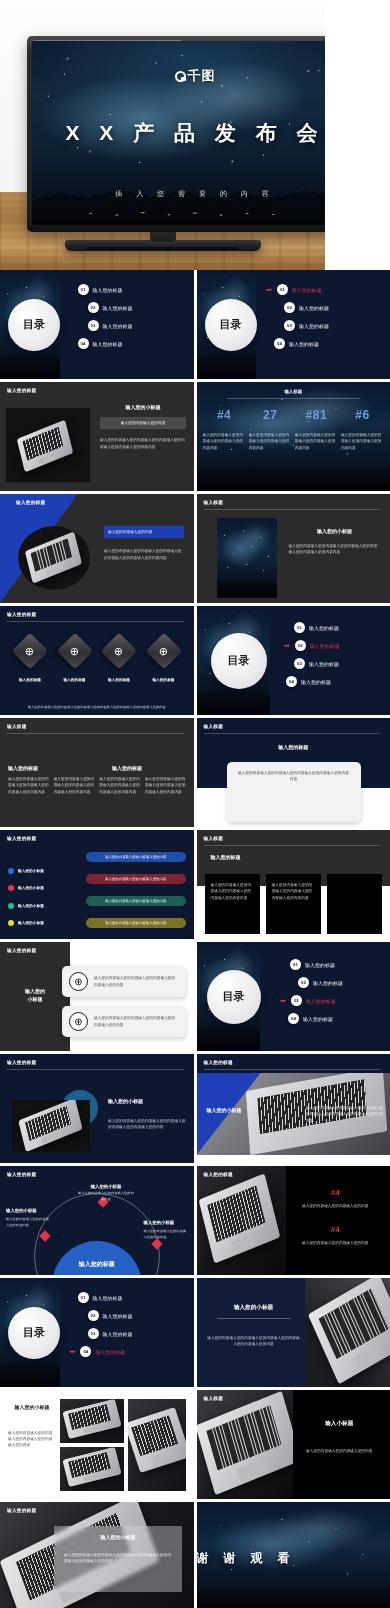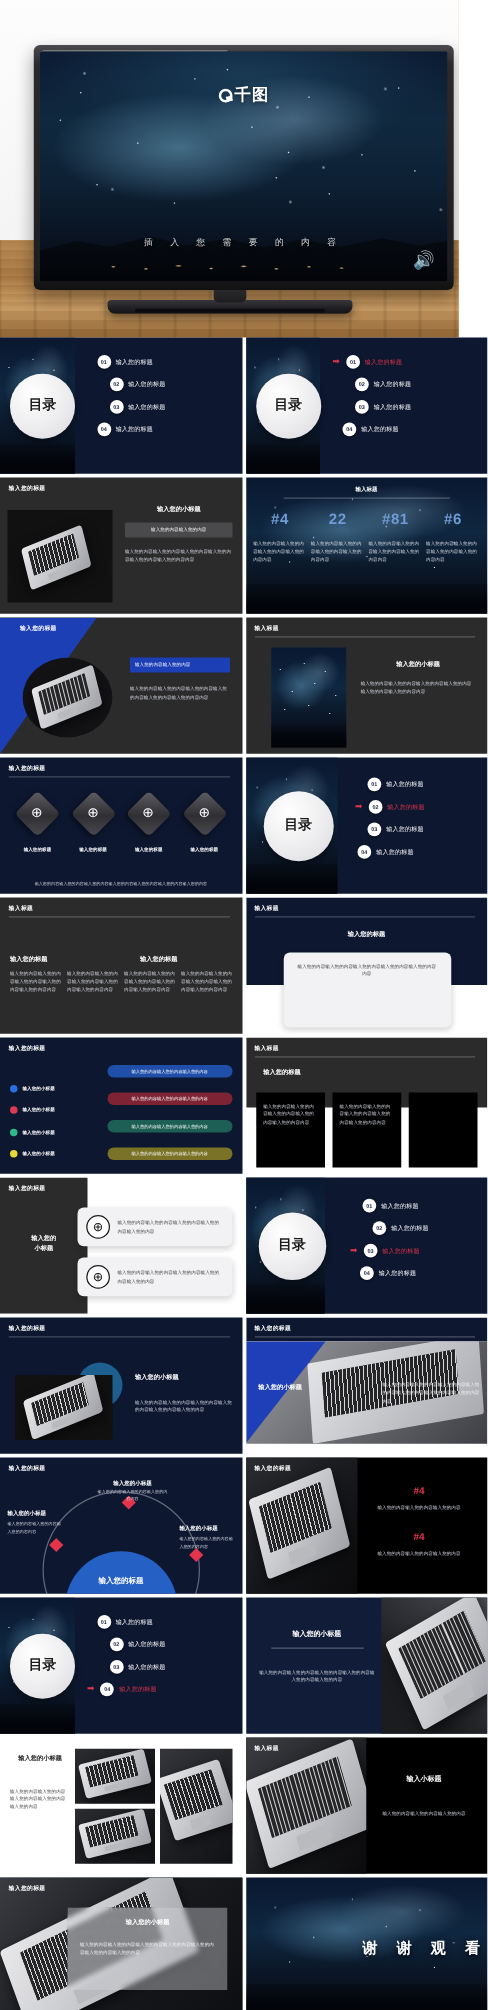--- a/index.html
+++ b/index.html
@@ -4,21 +4,21 @@
 <style>
   * { box-sizing: border-box; margin: 0; padding: 0; }
   html, body {
     width: 390px;
     background: #ffffff;
     font-family: "Liberation Sans", sans-serif;
   }
   body { width: 390px; height: 1608px; overflow: hidden; position: relative; }
 
   
-  .hero { position: relative; width: 367px; height: 270px; background: #fdba74; overflow: hidden; }
+  .hero { position: relative; width: 325px; height: 270px; background: #c2410c; overflow: hidden; }
   .hero-wood {
     position: absolute; left: 0; bottom: 0; width: 390px; height: 78px;
     background:
       repeating-linear-gradient(90deg,
         rgba(0,0,0,.12) 0px, rgba(0,0,0,0) 2px, rgba(0,0,0,0) 26px, rgba(0,0,0,.10) 28px),
       repeating-linear-gradient(0deg,
         rgba(255,255,255,.05) 0px, rgba(0,0,0,.05) 7px),
       linear-gradient(180deg, #b98a52 0%, #a9773f 35%, #c99a60 70%, #8d5f2c 100%);
   }
   .hero-wall {
@@ -220,23 +220,24 @@
     border:1.6px solid #1b1b1b; background:#fff; color:#111;
     display:flex;align-items:center;justify-content:center; font-size:10px; flex:0 0 auto;
   }
   .card-w{ background:#f2f2f4; border-radius:5px; box-shadow:0 2px 5px rgba(0,0,0,.18); }
   .blue-tri{
     position:absolute; left:0; top:0; width:40%; height:100%;
     background:#1d3fb5; clip-path: polygon(0 0, 100% 0, 0 100%);
   }
   .blue-tri.b{ clip-path: polygon(0 0, 72% 0, 0 100%); background:#1f3fb8; }
   .thankyou{
-    position:absolute; left:0; right:0; top:44%; text-align:right;
+    position:absolute; left:0; right:0; top:44%; text-align:left;
     color:#fff; font-size:12px; font-weight:bold; letter-spacing:6px;
     text-shadow:0 2px 5px rgba(0,0,0,.7);
+    font-family:Liberation Serif, serif;
   }
 </style>
 </head>
 <body>
 
 <div class="hero">
   <div class="hero-wall"></div>
   <div class="hero-wood"></div>
   <div class="tv-base"></div>
   <div class="tv-neck"></div>
@@ -246,20 +247,21 @@
     <div class="tv-screen">
       <div class="stars"></div>
       <div class="stars2"></div>
       <div class="mountains"></div>
       <div class="citylights"></div>
 
       <div class="brand">
         <span class="brand-mark"></span>
         <span>千图</span>
       </div>
+      <div class="hero-title">X X 产 品 发 布 会</div>
       <div class="hero-sub">插 入 您 需 要 的 内 容</div>
       <div class="speaker-icon">🔊</div>
     </div>
   </div>
 </div>
 
 <div class="grid">
 
   <div class="row">
     <div class="slide navy">
@@ -338,21 +340,21 @@
 
     <div class="slide starbg">
       <div style="position:absolute;left:0;right:0;top:7px;text-align:center;font-size:4.4px;color:#fff;font-weight:bold;z-index:2">输入标题</div>
       <div style="position:absolute;left:30px;right:30px;top:16px;height:1px;background:rgba(255,255,255,.25);z-index:2"></div>
       <div style="position:absolute;left:6px;right:6px;top:26px;display:flex;gap:3px;z-index:2">
         <div style="flex:1;text-align:center">
           <div class="stat-num">#4</div>
           <div class="body-txt" style="margin-top:10px;text-align:left">输入您的内容输入您的内容输入您的内容输入您的内容内容</div>
         </div>
         <div style="flex:1;text-align:center">
-          <div class="stat-num">22</div>
+          <div class="stat-num">27</div>
           <div class="body-txt" style="margin-top:10px;text-align:left">输入您的内容输入您的内容输入您的内容输入您的内容内容</div>
         </div>
         <div style="flex:1;text-align:center">
           <div class="stat-num">#81</div>
           <div class="body-txt" style="margin-top:10px;text-align:left">输入您的内容输入您的内容输入您的内容输入您的内容内容</div>
         </div>
         <div style="flex:1;text-align:center">
           <div class="stat-num">#6</div>
           <div class="body-txt" style="margin-top:10px;text-align:left">输入您的内容输入您的内容输入您的内容输入您的内容内容</div>
         </div>

